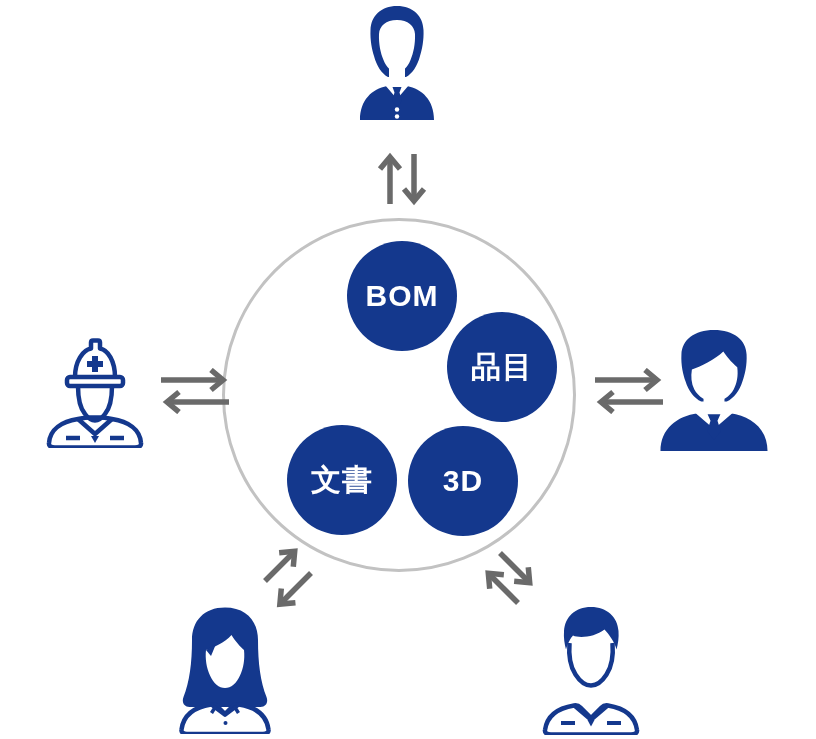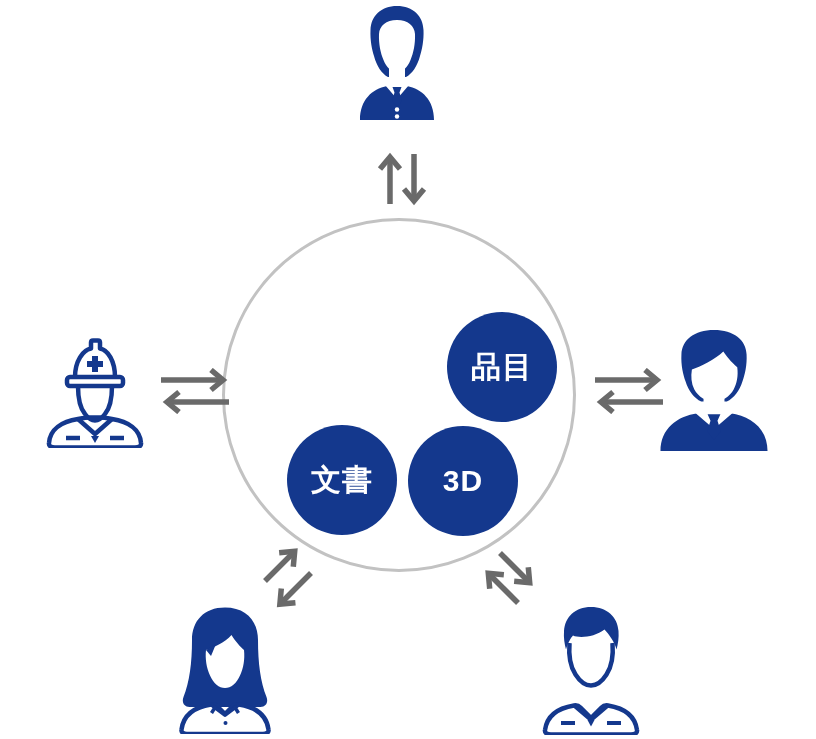--- a/index.html
+++ b/index.html
@@ -34,20 +34,23 @@
   .arrows-bottom-left{left:256px;top:546px;}
   .arrows-bottom-right{left:478px;top:546px;}
 </style>
 </head>
 <body>
 
 <div class="canvas">
 
   <div class="hub-ring"></div>
 
+  <div class="node node-bom">
+    <span>BOM</span>
+  </div>
   <div class="node node-item">
     <span>品目</span>
   </div>
   <div class="node node-document">
     <span>文書</span>
   </div>
   <div class="node node-3d">
     <span>3D</span>
   </div>
 

